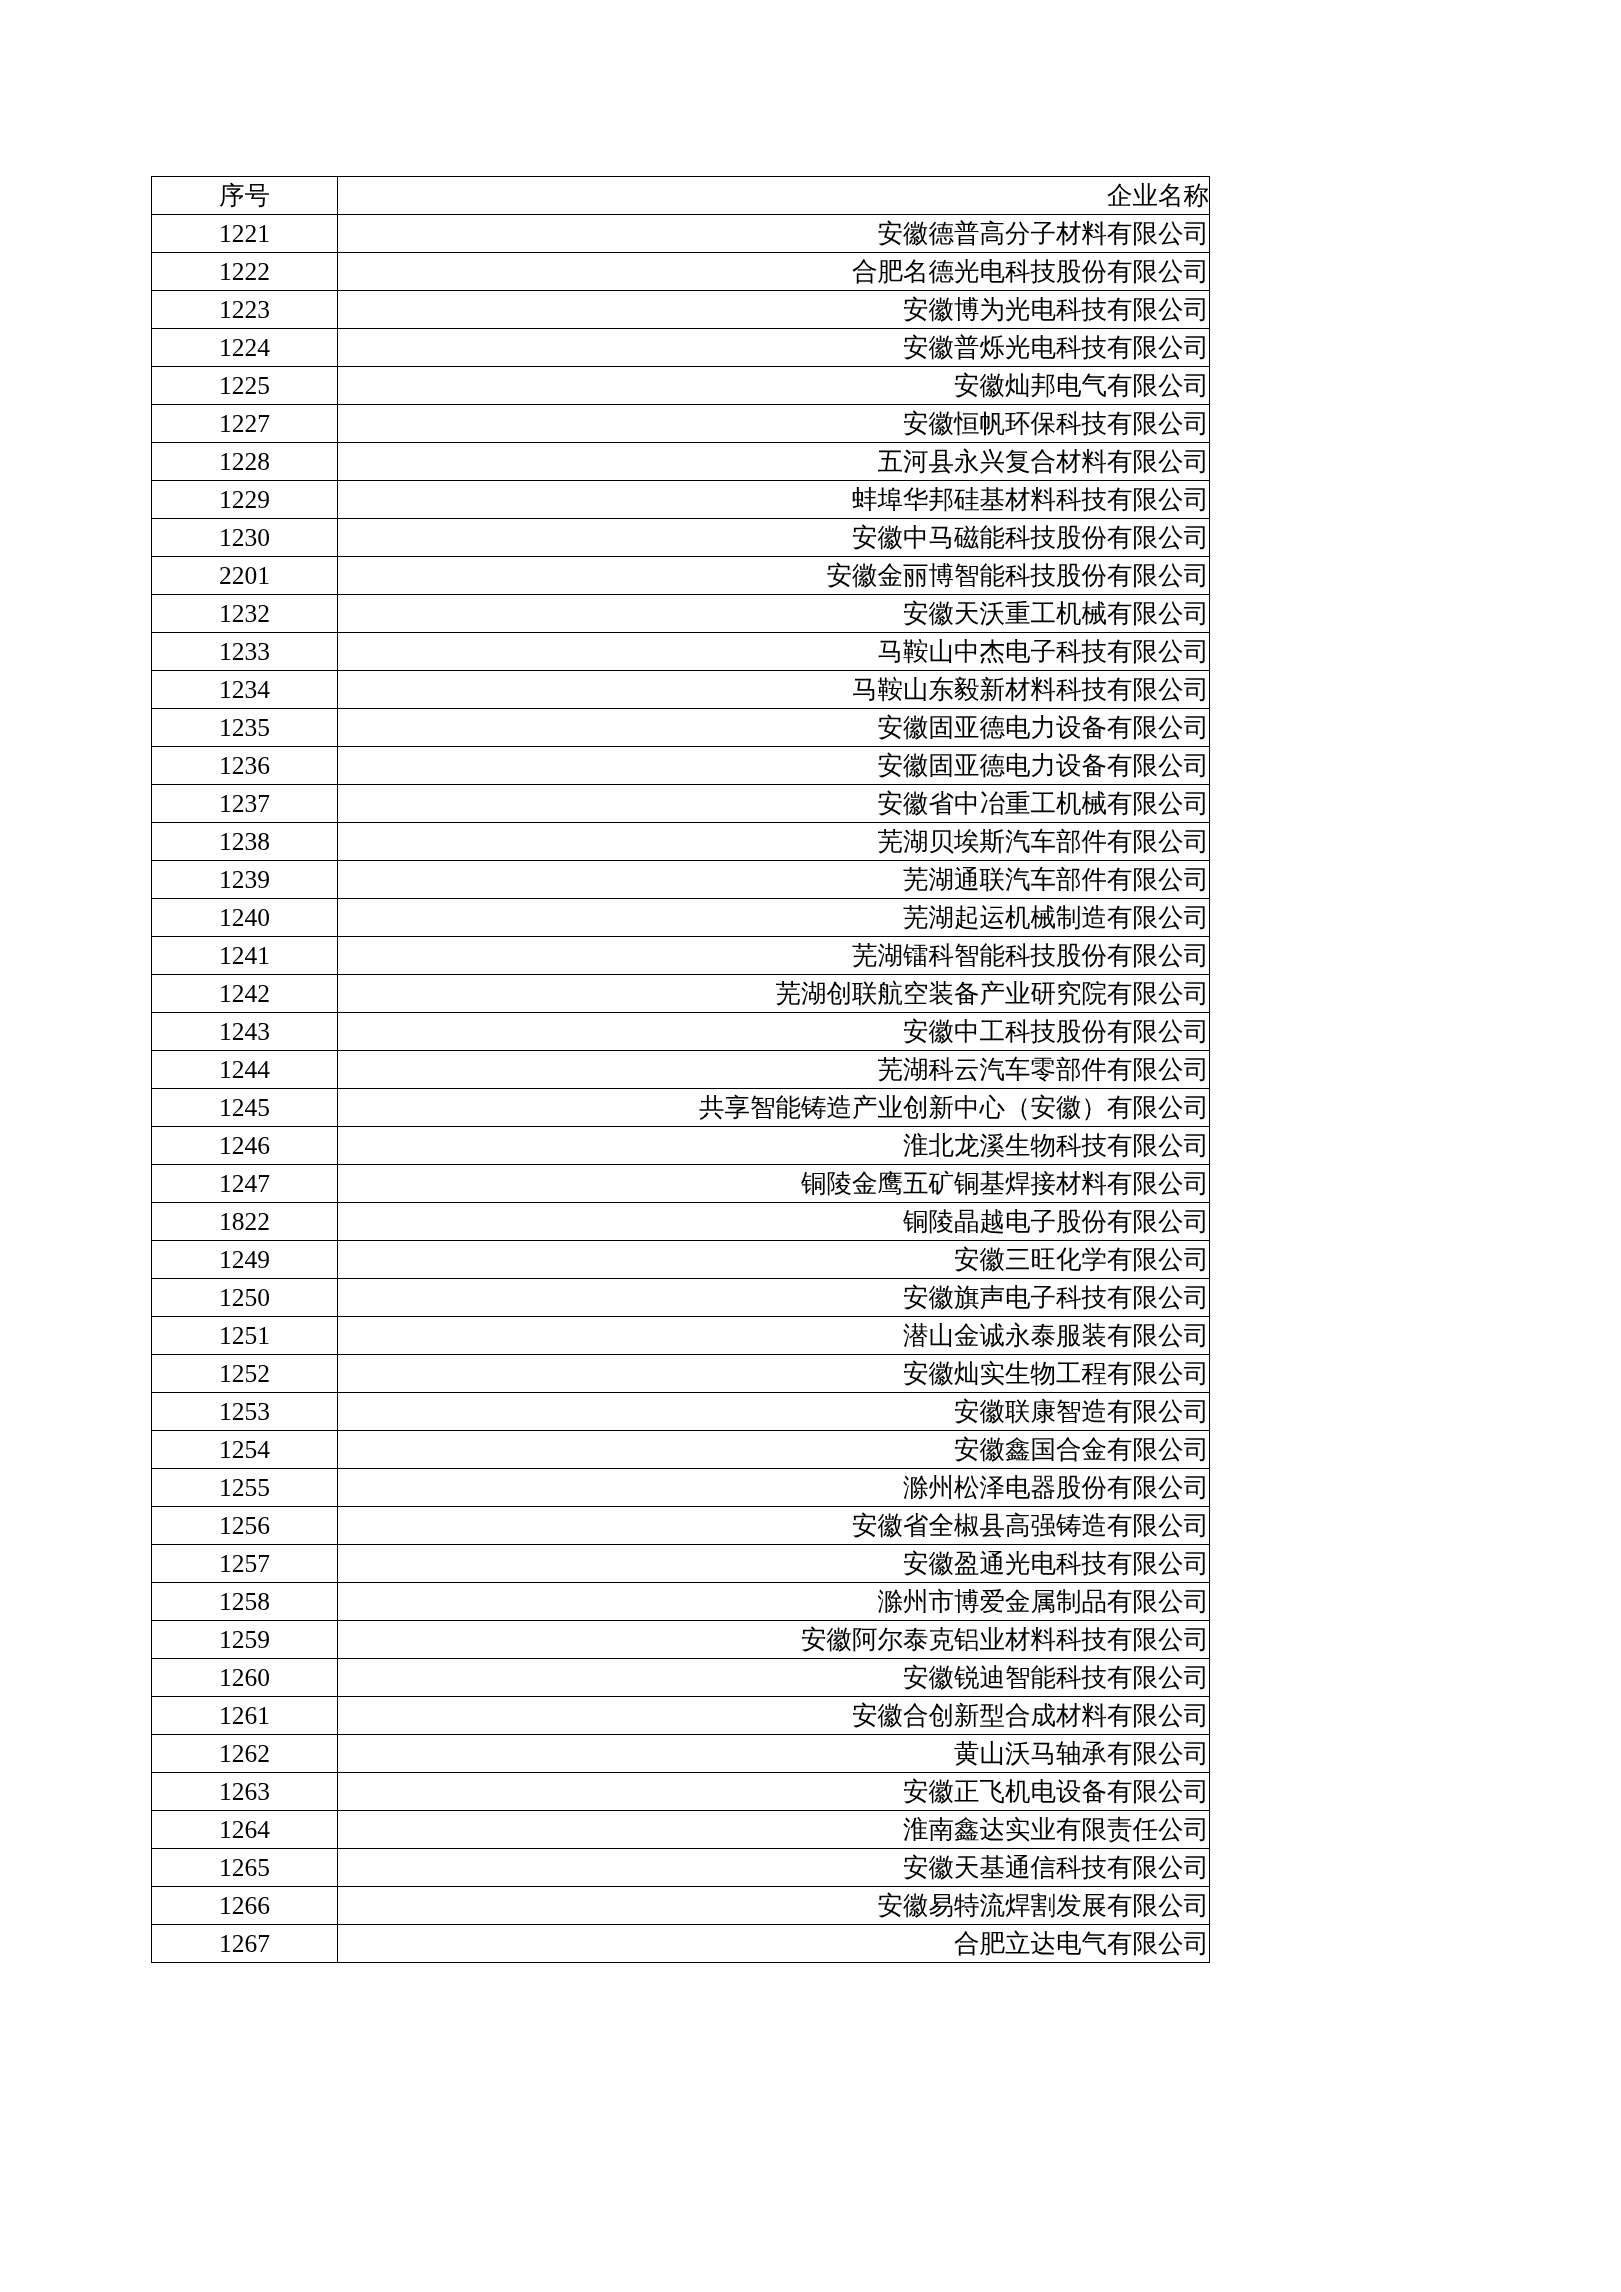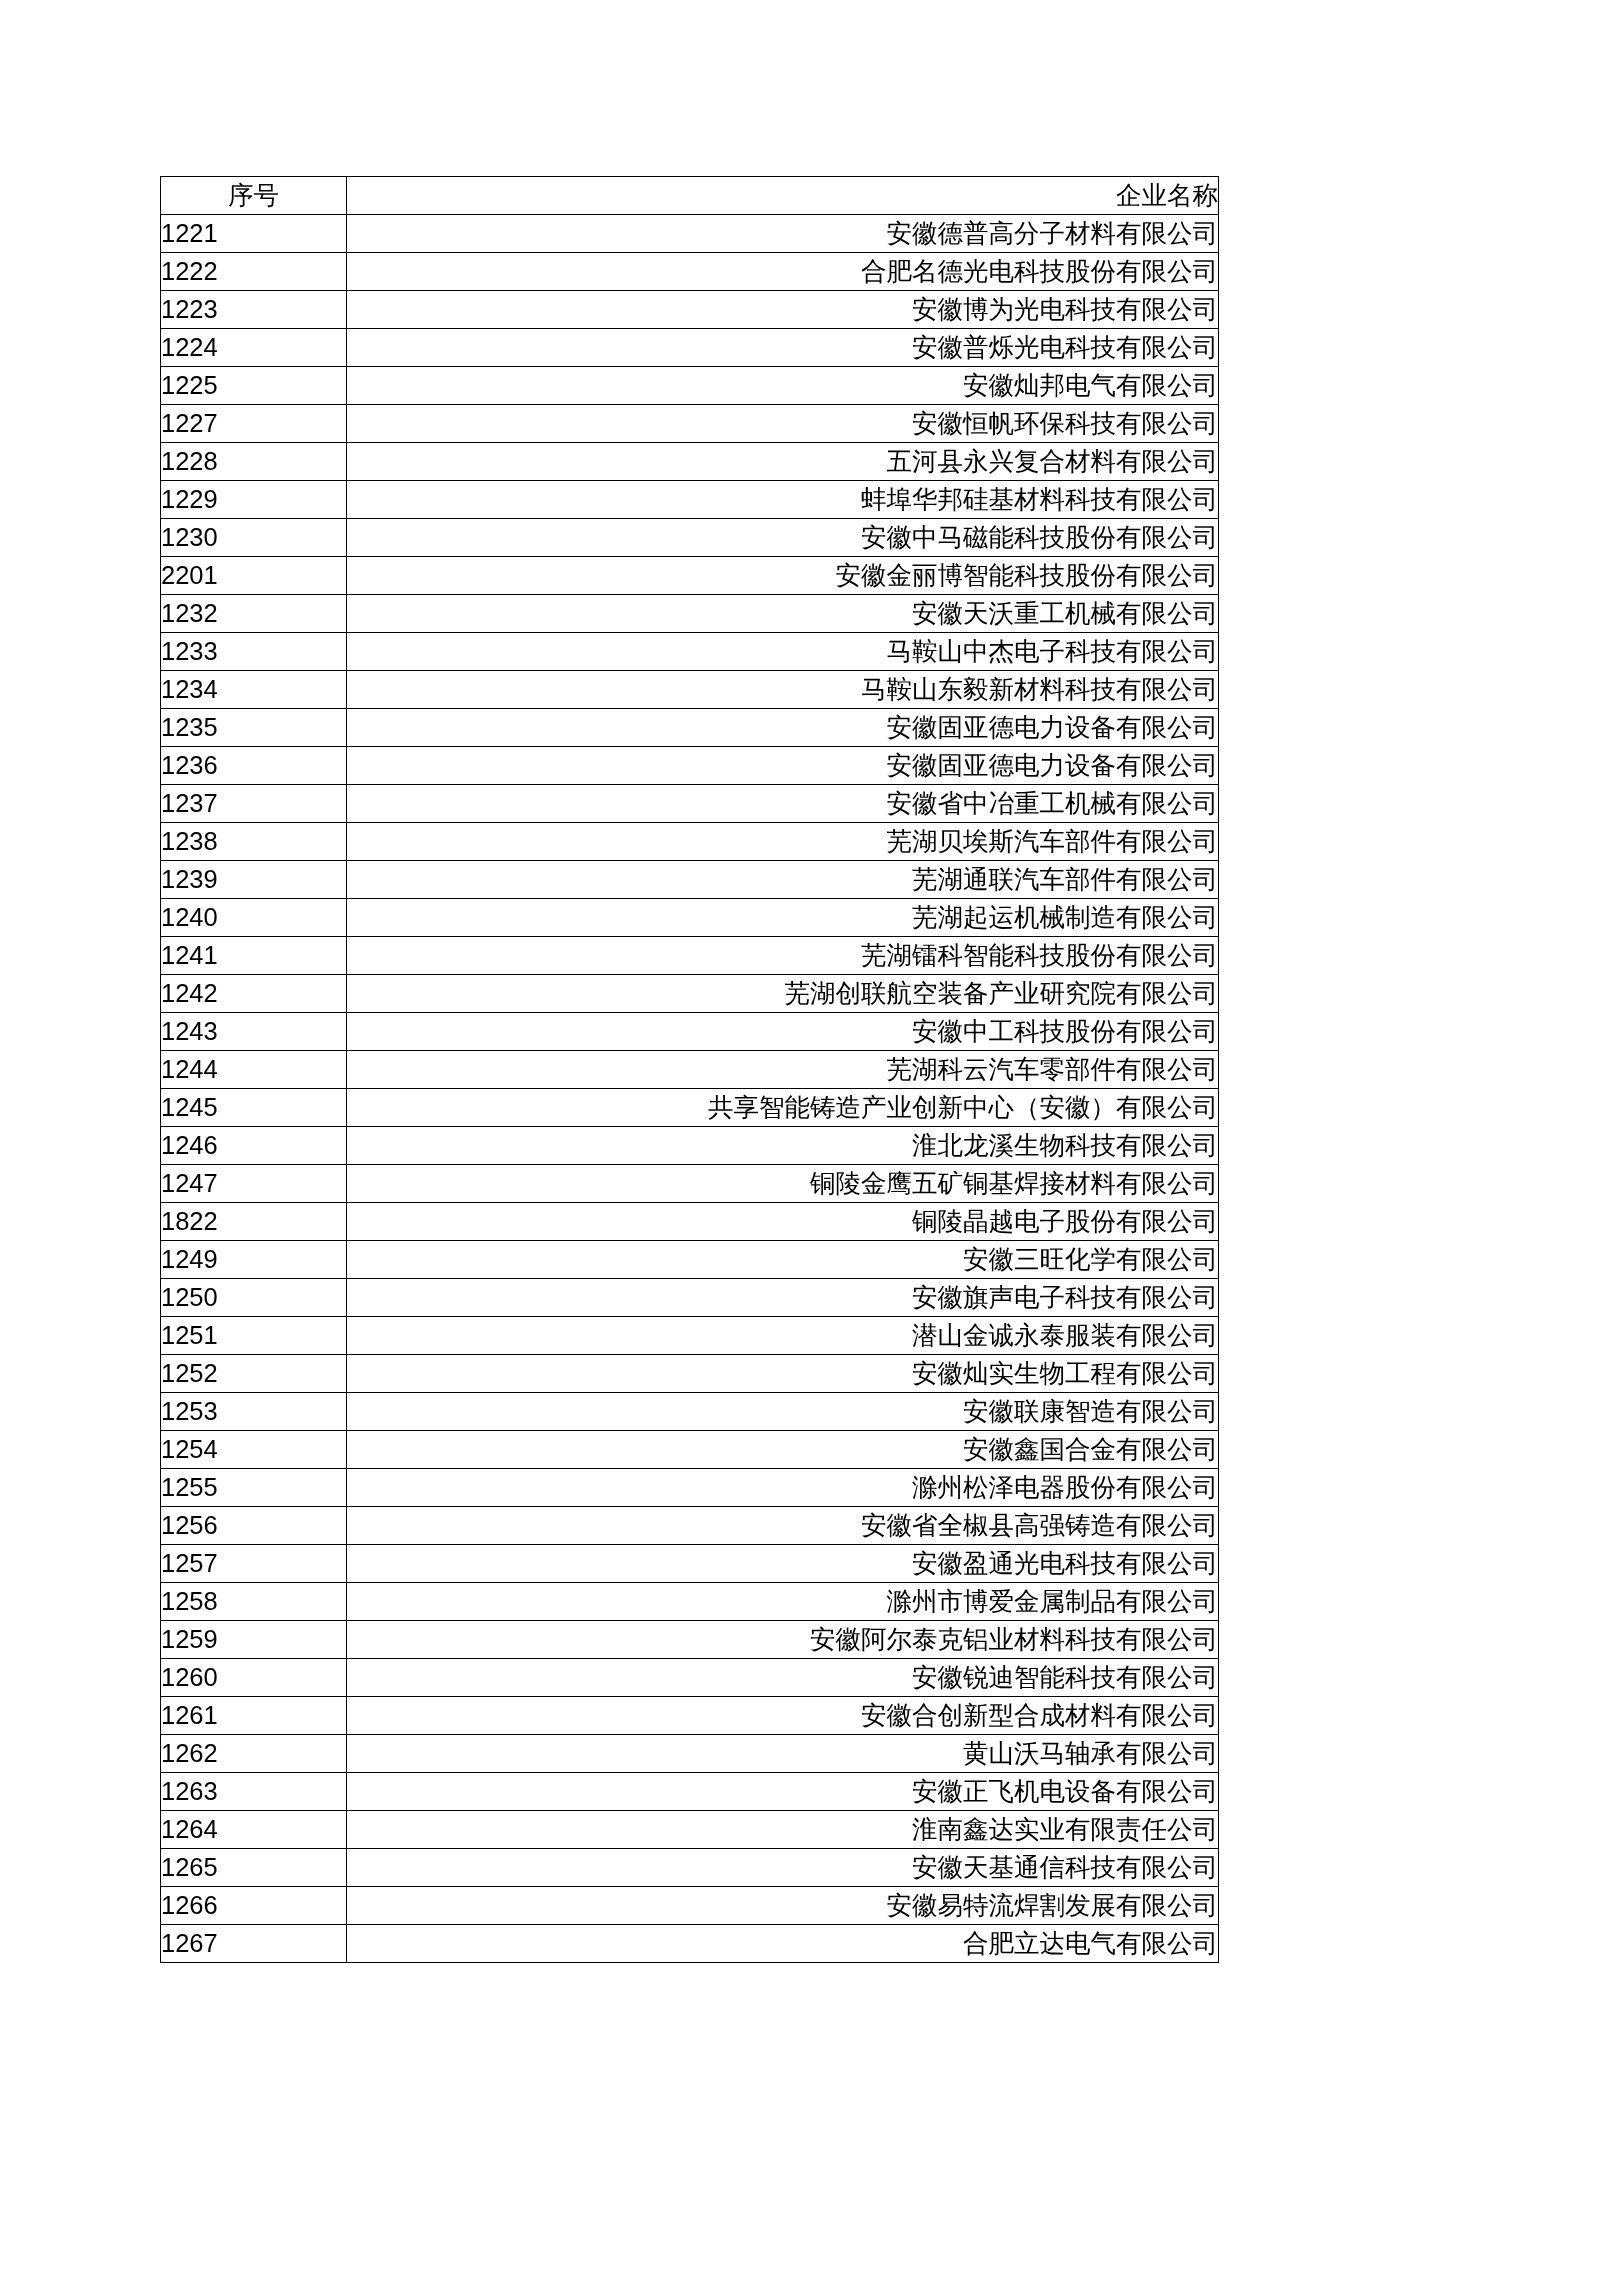--- a/index.html
+++ b/index.html
@@ -17,21 +17,21 @@
   .page {
     position: absolute;
     top: 0;
     left: 0;
     width: 1621px;
     height: 2293px;
     background: #ffffff;
   }
   .table-wrap {
     position: absolute;
-    left: 160px;
+    left: 151px;
     top: 176px;
     width: 1237px;
   }
   table.doc-table {
     border-collapse: collapse;
     width: 1059px;
     table-layout: fixed;
   }
   table.doc-table td, table.doc-table th {
     border: 1.5px solid #000000;
@@ -50,22 +50,23 @@
     font-weight: bold;
     font-size: 26.5px;
   }
   .hdr-name {
     text-align: right;
     font-weight: bold;
     font-size: 26.5px;
     padding-left: 9.8px;
   }
   .cell-no {
+    text-align: center;
     font-size: 25.5px;
-    font-family: Liberation Sans, sans-serif;
+    font-family: Liberation Serif, serif;
   }
   .cell-name {
     text-align: right;
     font-size: 25.5px;
     padding-left: 9.8px;
     white-space: nowrap;
     overflow: hidden;
   }
 </style>
 </head>

